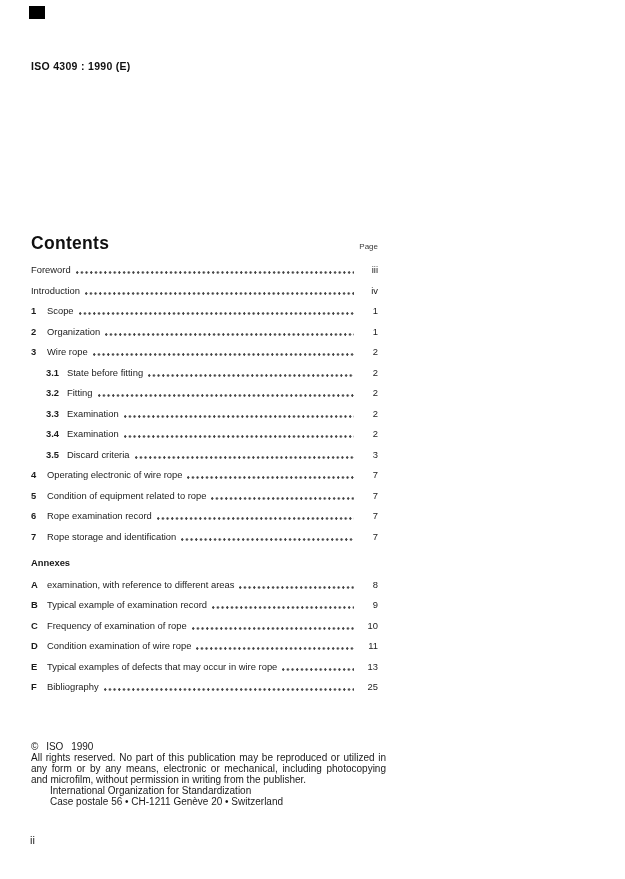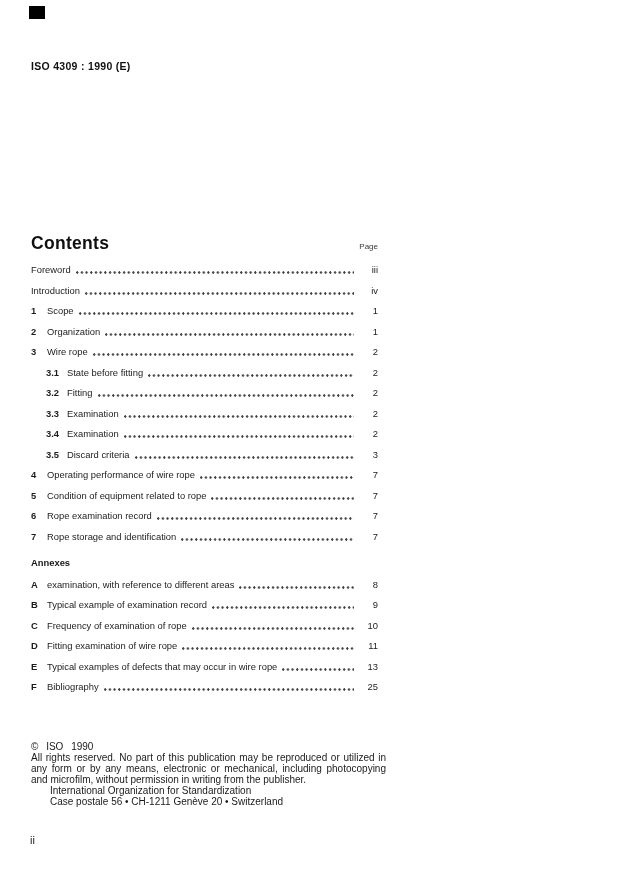--- a/index.html
+++ b/index.html
@@ -145,21 +145,21 @@
             <span class="txt">Discard criteria</span>
             <span class="dots"></span>
             <span class="pg">3</span>
           </div>
         </div>
       </div>
       <div class="toc-row">
         <span class="num">4</span>
         <div class="rest">
           <div class="last">
-            <span class="txt">Operating performance of wire rope</span>
+            <span class="txt">Operating electronic of wire rope</span>
             <span class="dots"></span>
             <span class="pg">7</span>
           </div>
         </div>
       </div>
       <div class="toc-row">
         <span class="num">5</span>
         <div class="rest">
           <div class="last">
             <span class="txt">Condition of equipment related to rope</span>
@@ -218,21 +218,21 @@
             <span class="txt">Frequency of examination of rope</span>
             <span class="dots"></span>
             <span class="pg">10</span>
           </div>
         </div>
       </div>
       <div class="toc-row">
         <span class="num">D</span>
         <div class="rest">
           <div class="last">
-            <span class="txt">Fitting examination of wire rope</span>
+            <span class="txt">Condition examination of wire rope</span>
             <span class="dots"></span>
             <span class="pg">11</span>
           </div>
         </div>
       </div>
       <div class="toc-row">
         <span class="num">E</span>
         <div class="rest">
           <div class="last">
             <span class="txt">Typical examples of defects that may occur in wire rope</span>

